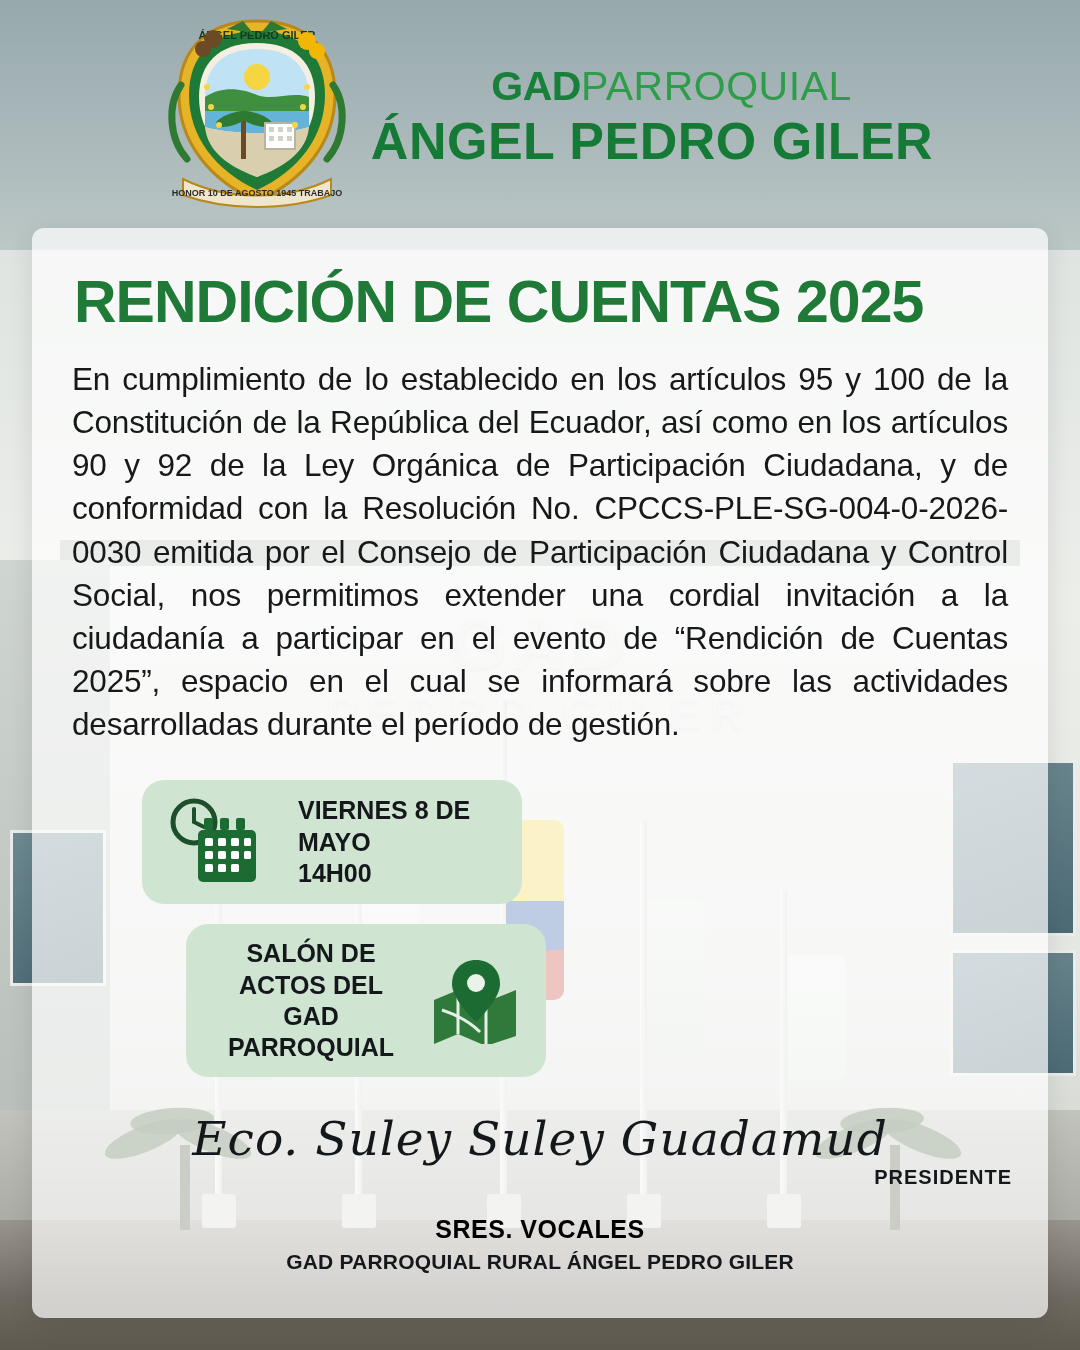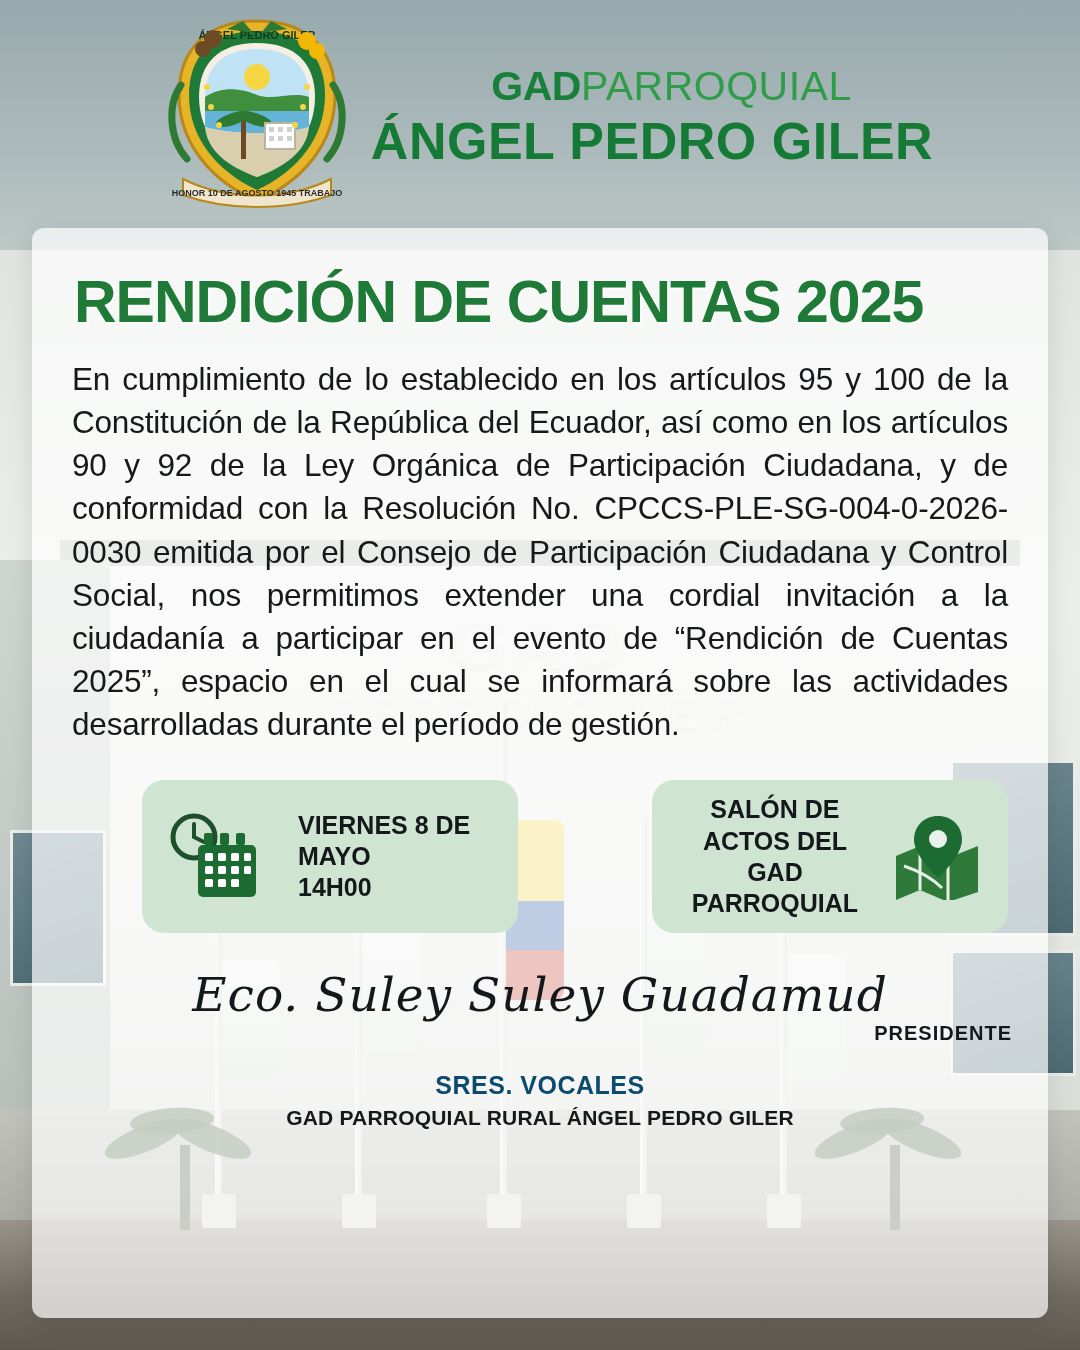--- a/index.html
+++ b/index.html
@@ -196,20 +196,21 @@
     letter-spacing: -0.2px;
   }
 
   
   .chips {
     display: flex;
     align-items: stretch;
     gap: 20px;
     margin-top: 34px;
     padding: 0 4px;
+    flex-direction: column;
   }
   .chip {
     background: #cfe5d2;
     border-radius: 22px;
     display: flex;
     align-items: center;
     gap: 14px;
     padding: 14px 22px;
     box-sizing: border-box;
   }
@@ -247,21 +248,21 @@
     text-align: right;
     font-size: 20px;
     font-weight: 700;
     letter-spacing: 1px;
     color: #14181b;
   }
   .sig-vocales {
     text-align: center;
     font-size: 25px;
     font-weight: 800;
-    color: #0c4a6e;
+    color: #000000;
     margin-top: 26px;
     letter-spacing: 0.5px;
   }
   .sig-entity {
     text-align: center;
     font-size: 21px;
     font-weight: 700;
     color: #14181b;
     margin-top: 6px;
     letter-spacing: 0.2px;

